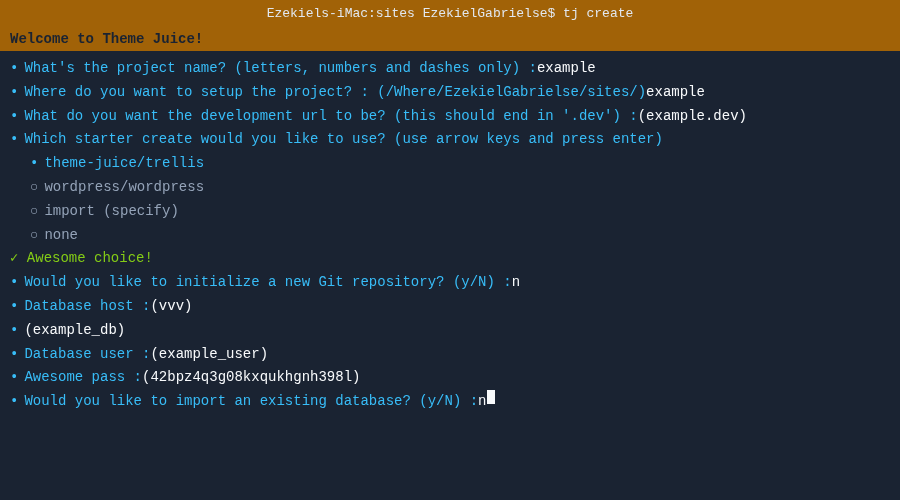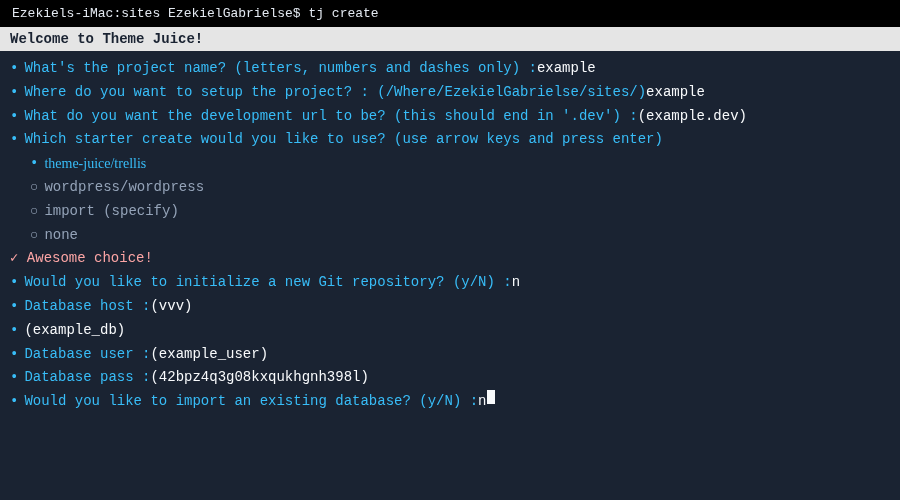--- a/index.html
+++ b/index.html
@@ -19,30 +19,31 @@
 
     .terminal {
       width: 900px;
       height: 500px;
       background-color: #1a2332;
       display: flex;
       flex-direction: column;
     }
 
     .title-bar {
-      background-color: #000000;
+      background-color: #a16207;
       padding: 6px 12px;
       color: #e2e8f0;
       font-size: 13px;
       display: flex;
       align-items: center;
+      justify-content: center;
     }
 
     .welcome-banner {
-      background-color: #e5e5e5;
+      background-color: #a16207;
       color: #1a2332;
       padding: 4px 10px;
       font-weight: bold;
       font-size: 14px;
     }
 
     .content {
       padding: 6px 10px;
       flex: 1;
     }
@@ -68,29 +69,28 @@
     .question {
       color: #38bdf8;
     }
 
     .answer-value {
       color: #f8fafc;
     }
 
     .selected-option {
       color: #38bdf8;
-      font-family: Liberation Serif, serif;
     }
 
     .unselected-option {
       color: #94a3b8;
     }
 
     .awesome {
-      color: #fca5a5;
+      color: #84cc16;
     }
 
     .cursor {
       display: inline-block;
       width: 8px;
       height: 14px;
       background-color: #f8fafc;
       vertical-align: text-bottom;
     }
 
@@ -176,21 +176,21 @@
     </div>
 
     <div class="line">
       <span class="bullet">•</span>
       <span class="question">Database user : </span>
       <span class="answer-value">(example_user)</span>
     </div>
 
     <div class="line">
       <span class="bullet">•</span>
-      <span class="question">Database pass : </span>
+      <span class="question">Awesome pass : </span>
       <span class="answer-value">(42bpz4q3g08kxqukhgnh398l)</span>
     </div>
 
     <div class="line">
       <span class="bullet">•</span>
       <span class="question">Would you like to import an existing database? (y/N) : </span>
       <span class="answer-value">n</span>
       <span class="cursor"></span>
     </div>
 

